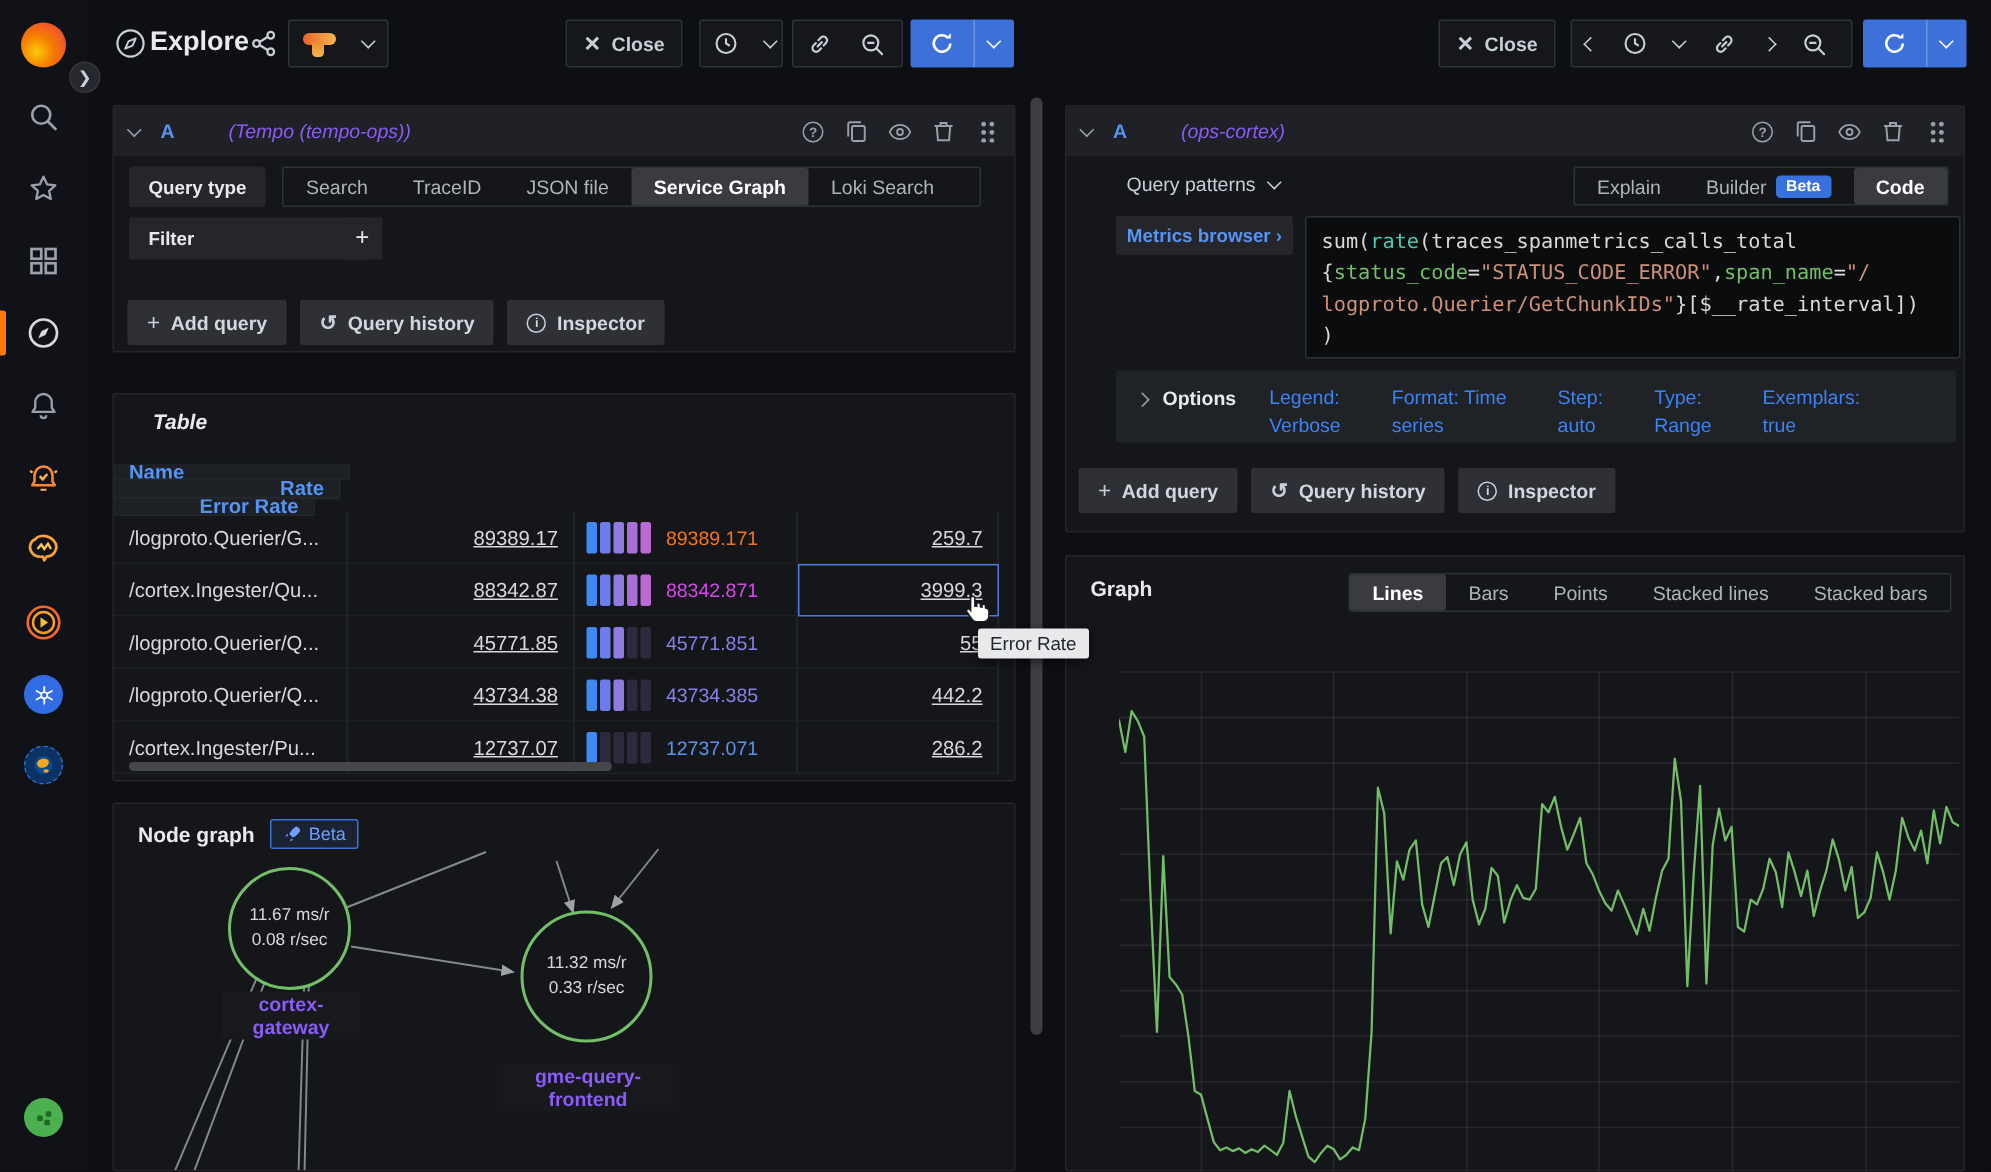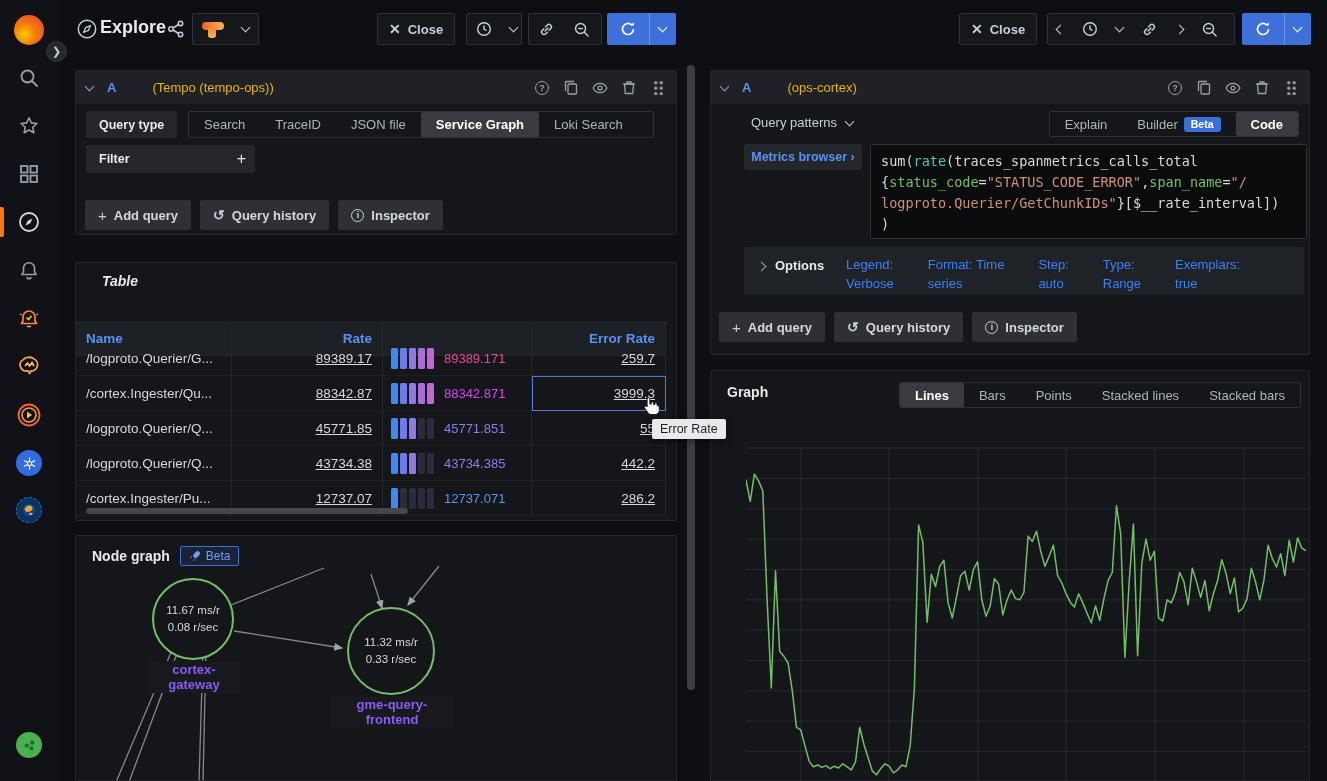--- a/index.html
+++ b/index.html
@@ -32,21 +32,21 @@
   .chev-down { transform:rotate(45deg); margin-top:-3px; }
   .chev-left { transform:rotate(135deg); }
   .chev-right { transform:rotate(-45deg); }
   .chev-white { border-color:#fff; }
   #app-title { left:100px; top:17px; font-size:18px; font-weight:600; color:#e9eaeb; }
 
   
   .card { position:absolute; background:#141619; border:1px solid #24262b; border-radius:2px; }
   .card-header { position:absolute; left:0; top:0; right:0; height:33px; background:#1f2126; display:flex; align-items:center; padding:0 10px; }
   .refid { color:#5794f2; font-weight:700; font-size:13px; margin:0 0 0 14px; }
-  .ds-name { color:#eab308; font-size:13px; margin-left:36px; }
+  .ds-name { color:#8b5cf6; font-style:italic; font-size:13px; margin-left:36px; }
   .hdr-icons { margin-left:auto; display:flex; align-items:center; gap:13px; }
   .hicon { width:16px; height:16px; display:flex; align-items:center; justify-content:center; cursor:pointer; color:#9aa0a9; }
   .qcircle { width:14px; height:14px; border:1.3px solid #9aa0a9; border-radius:50%; font-size:9px; display:flex; align-items:center; justify-content:center; color:#9aa0a9; font-weight:700;}
   .dots6 { width:11px; height:15px; background-image:radial-gradient(circle,#9aa0a9 1.4px,transparent 1.6px); background-size:5.5px 5.5px; background-position:0 0; }
 
   .lbl-box { background:#24262c; color:#e9eaeb; font-size:12.5px; font-weight:700; display:flex; align-items:center; padding:0 13px; border-radius:2px; }
   .radio-group { display:flex; align-items:flex-end; border:1px solid #2c3235; border-radius:2px; height:100%; }
   .radio-opt { padding:0 15px; font-size:13px; color:#aeb4bc; height:100%; display:flex; align-items:center; cursor:pointer; white-space:nowrap; }
   .radio-opt.active { background:#393b41; color:#fff; font-weight:700; border-radius:2px; }
 
@@ -397,40 +397,40 @@
       </div>
       <div class="sec-btn">
         <span class="ico-info">i</span>
         <span>Inspector</span>
       </div>
     </div>
 
   <div class="card" style="left:75px; top:262px; width:602px; height:259px;">
     <div class="abs panel-title" style="left:26px; top:10px;font-style:italic;">Table</div>
     <div id="gtable">
-        <div class="trow thead" style="top: 12px;">
+        <div class="trow thead" style="top: 0px; flex-direction: column;">
           <div class="tcell c-name">Name</div>
           <div class="tcell c-rate">Rate</div>
           <div class="tcell c-gauge"></div>
           <div class="tcell c-err">Error Rate</div>
         </div>
         <div class="trow" style="top: 32px;">
           <div class="tcell c-name">/logproto.Querier/G...</div>
           <div class="tcell c-rate">
             <span class="lnk">89389.17</span>
           </div>
           <div class="tcell c-gauge">
             <span style="display: flex;">
               <span class="seg" style="background: rgb(63, 138, 242);"></span>
               <span class="seg" style="background: rgb(108, 124, 232);"></span>
               <span class="seg" style="background: rgb(143, 123, 224);"></span>
               <span class="seg" style="background: rgb(168, 111, 217);"></span>
               <span class="seg" style="background: rgb(187, 106, 209);"></span>
             </span>
-            <span style="color: #ec4899; font-size: 13px;">89389.171</span>
+            <span style="color: #f97316; font-size: 13px;">89389.171</span>
           </div>
           <div class="tcell c-err">
             <span class="lnk">259.7</span>
           </div>
         </div>
         <div class="trow" style="top: 67px;">
           <div class="tcell c-name">/cortex.Ingester/Qu...</div>
           <div class="tcell c-rate">
             <span class="lnk">88342.87</span>
           </div>
@@ -548,21 +548,21 @@
     <div class="ng-node-stats" style="left:67px; top:66px; width:100px;">
       <div>11.67 ms/r</div>
       <div>0.08 r/sec</div>
     </div>
     <div class="ng-node-stats" style="left:265px; top:98px; width:100px;">
 
       <div>11.32 ms/r</div>
       <div>0.33 r/sec</div>
     </div>
     <div class="ng-label" style="left:72px; top:125px; width:92px;">cortex-gateway</div>
-    <div class="ng-label" style="left:255px; top:160px; width:122px;">gme-query-frontend</div>
+    <div class="ng-label" style="left:255px; top:173px; width:122px;">gme-query-frontend</div>
   </div>
 
   <div class="vscroll" style="left:687px; top:65px; height:625px;"></div>
 
   <div class="card" style="left:710px; top:70px; width:600px; height:285px;">
     <div class="card-header">
       <span class="chev chev-down" style="border-color:#9aa0a9"></span>
       <span class="refid">A</span>
       <span class="ds-name">(ops-cortex)</span>
       <span class="hdr-icons">

